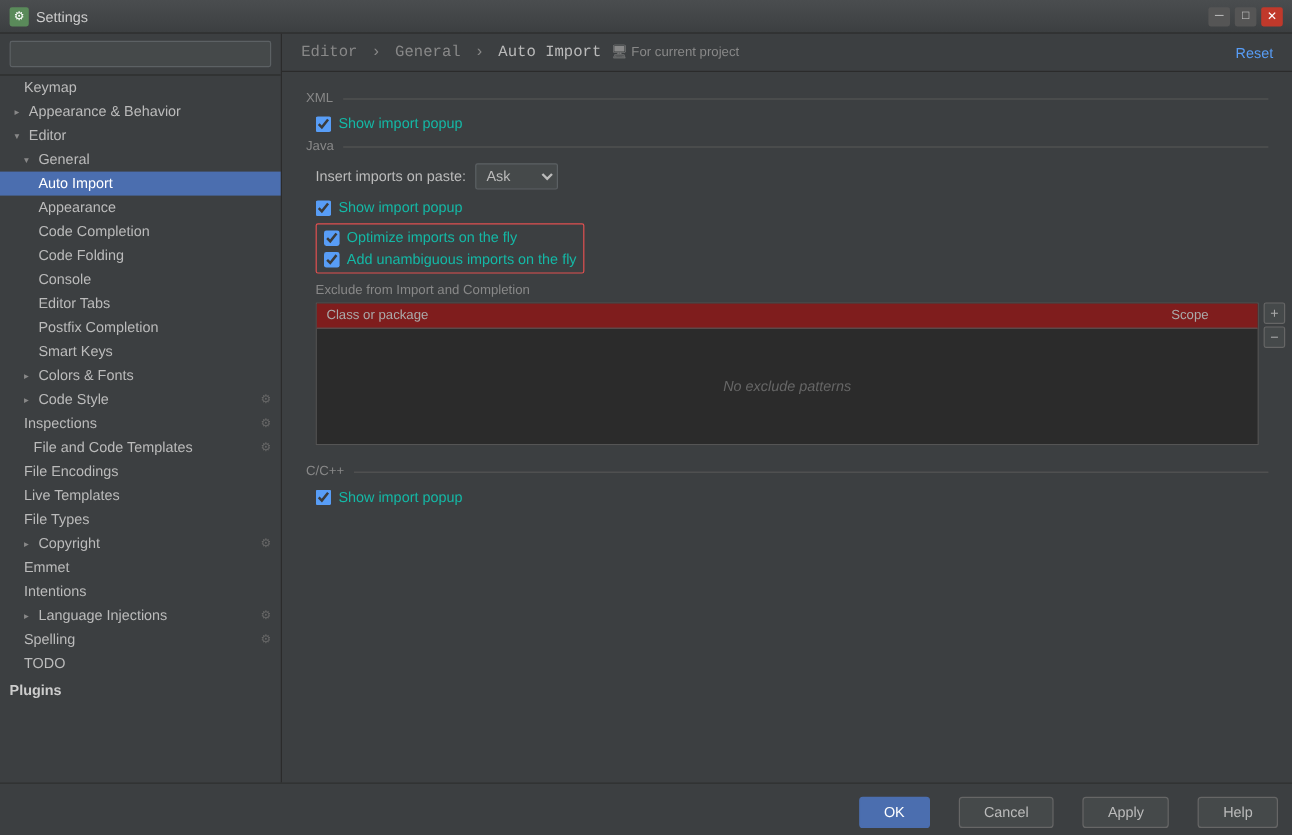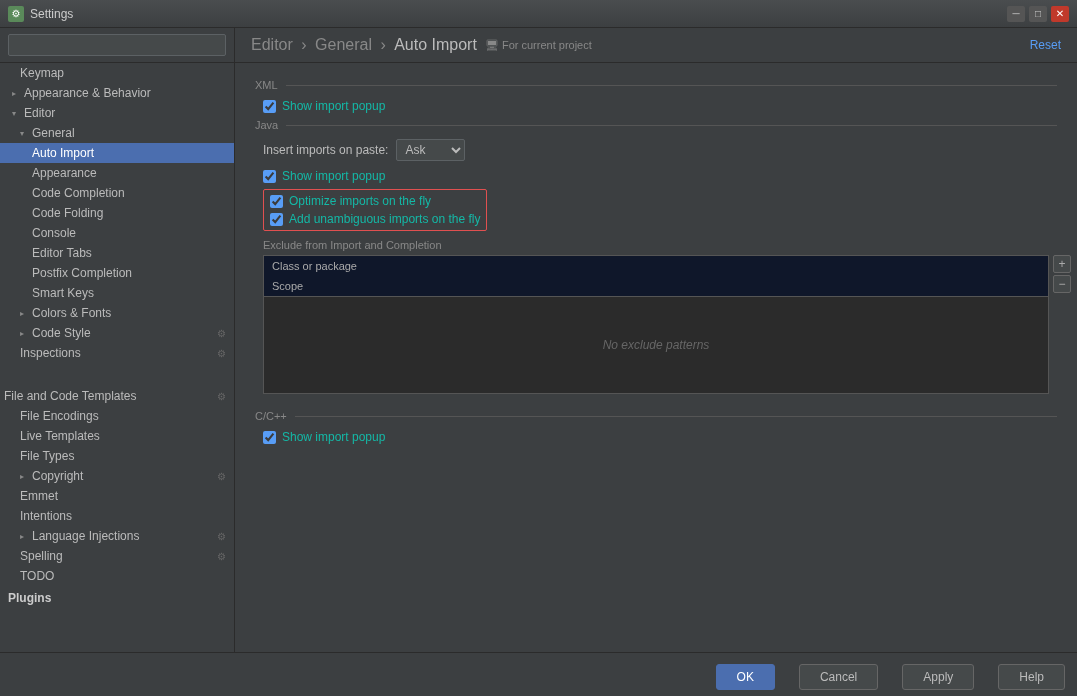--- a/index.html
+++ b/index.html
@@ -135,21 +135,22 @@
     
     .breadcrumb-bar {
       padding: 8px 16px;
       display: flex;
       align-items: center;
       border-bottom: 1px solid #2b2b2b;
       background: #3c3f41;
     }
     .breadcrumb-text {
       color: #888;
-      font-size: 16px;
+      font-size: 13px;
+      font-family: Liberation Mono, monospace;
     }
     .breadcrumb-text .sep { margin: 0 4px; }
     .breadcrumb-text .current { color: #bbbbbb; }
     .for-project {
       margin-left: 8px;
       color: #888;
       font-size: 11px;
     }
     .reset-btn {
       margin-left: auto;
@@ -247,23 +248,22 @@
       padding-left: 8px;
     }
     .exclude-table-container {
       margin: 0 8px 12px 8px;
       border: 1px solid #555;
       background: #2b2b2b;
       position: relative;
     }
     .exclude-table-header {
       display: flex;
-      background: #0f172a;
+      background: #7f1d1d;
       border-bottom: 1px solid #555;
-      flex-direction: column;
     }
     .exclude-col-header {
       padding: 4px 8px;
       font-size: 11px;
       color: #aaa;
       flex: 1;
     }
     .exclude-col-header.scope { width: 80px; flex: none; }
     .exclude-table-body {
       height: 96px;
@@ -390,21 +390,21 @@
     </div>
     <div class="sidebar-item level1">
       <span class="tree-arrow collapsed"></span>
       <span>Code Style</span>
       <span class="gear-icon">⚙</span>
     </div>
     <div class="sidebar-item level1" style="padding-left:20px;">
       <span>Inspections</span>
       <span class="gear-icon">⚙</span>
     </div>
-    <div class="sidebar-item level1" style="padding-left:4px;margin-top:23px;">
+    <div class="sidebar-item level1" style="padding-left:28px;">
       <span>File and Code Templates</span>
       <span class="gear-icon">⚙</span>
     </div>
     <div class="sidebar-item level1" style="padding-left:20px;">
       <span>File Encodings</span>
     </div>
     <div class="sidebar-item level1" style="padding-left:20px;">
       <span>Live Templates</span>
     </div>
     <div class="sidebar-item level1" style="padding-left:20px;">

